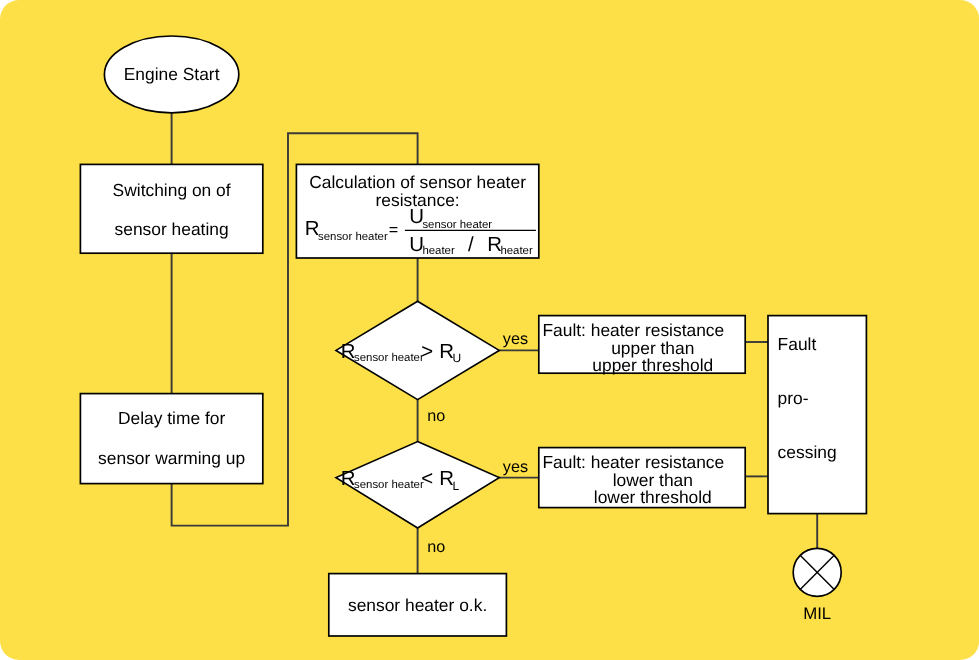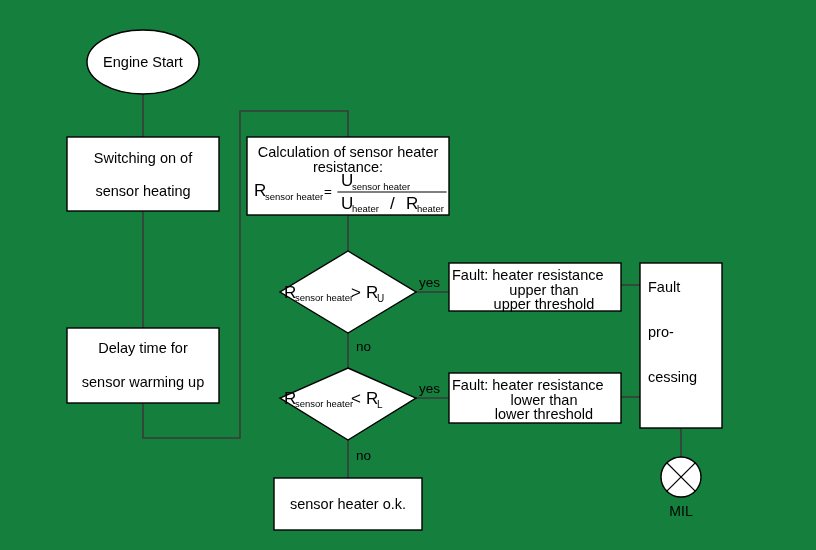--- a/index.html
+++ b/index.html
@@ -4,23 +4,24 @@
 <style>
   html, body {
     margin: 0;
     padding: 0;
     background: #ffffff;
   }
   #page {
     position: relative;
     width: 816px;
     height: 550px;
-    background: #15803d;
+    background: #fde047;
     overflow: hidden;
     font-family: "Liberation Sans", sans-serif;
+    border-radius: 16px;
   }
   svg#flow {
     display: block;
     width: 816px;
     height: 550px;
   }
   .shape {
     fill: #ffffff;
     stroke: #000000;
     stroke-width: 1.4;

